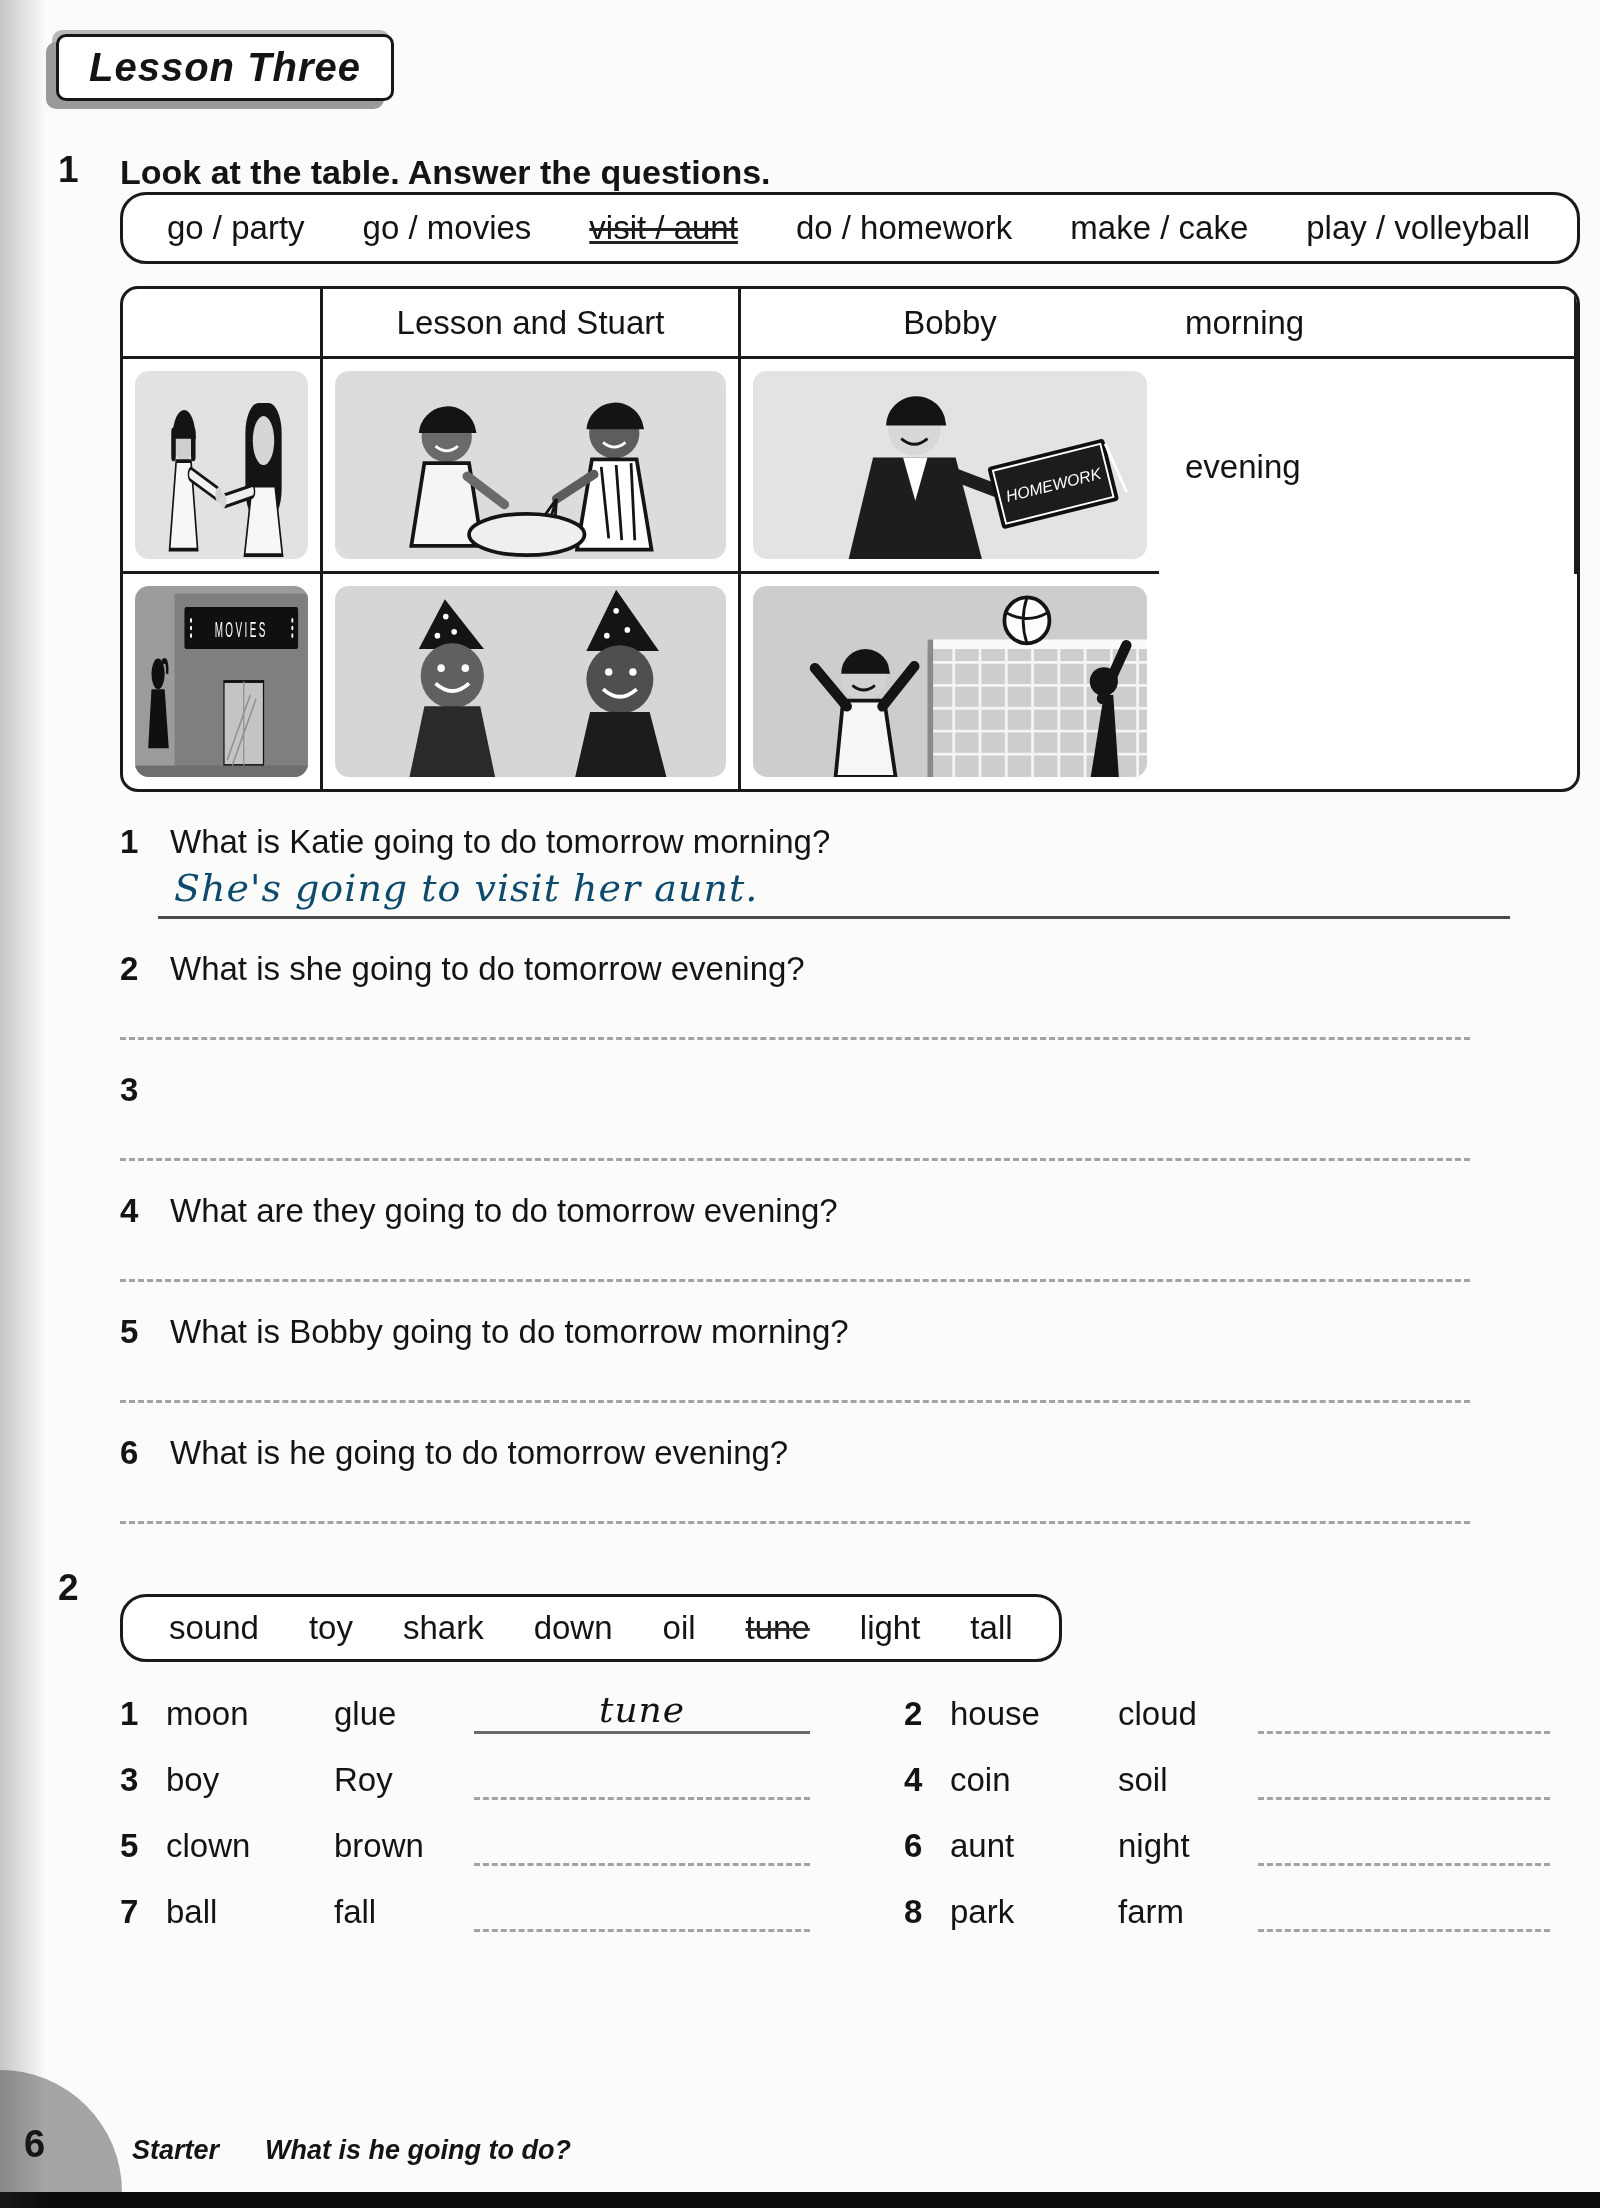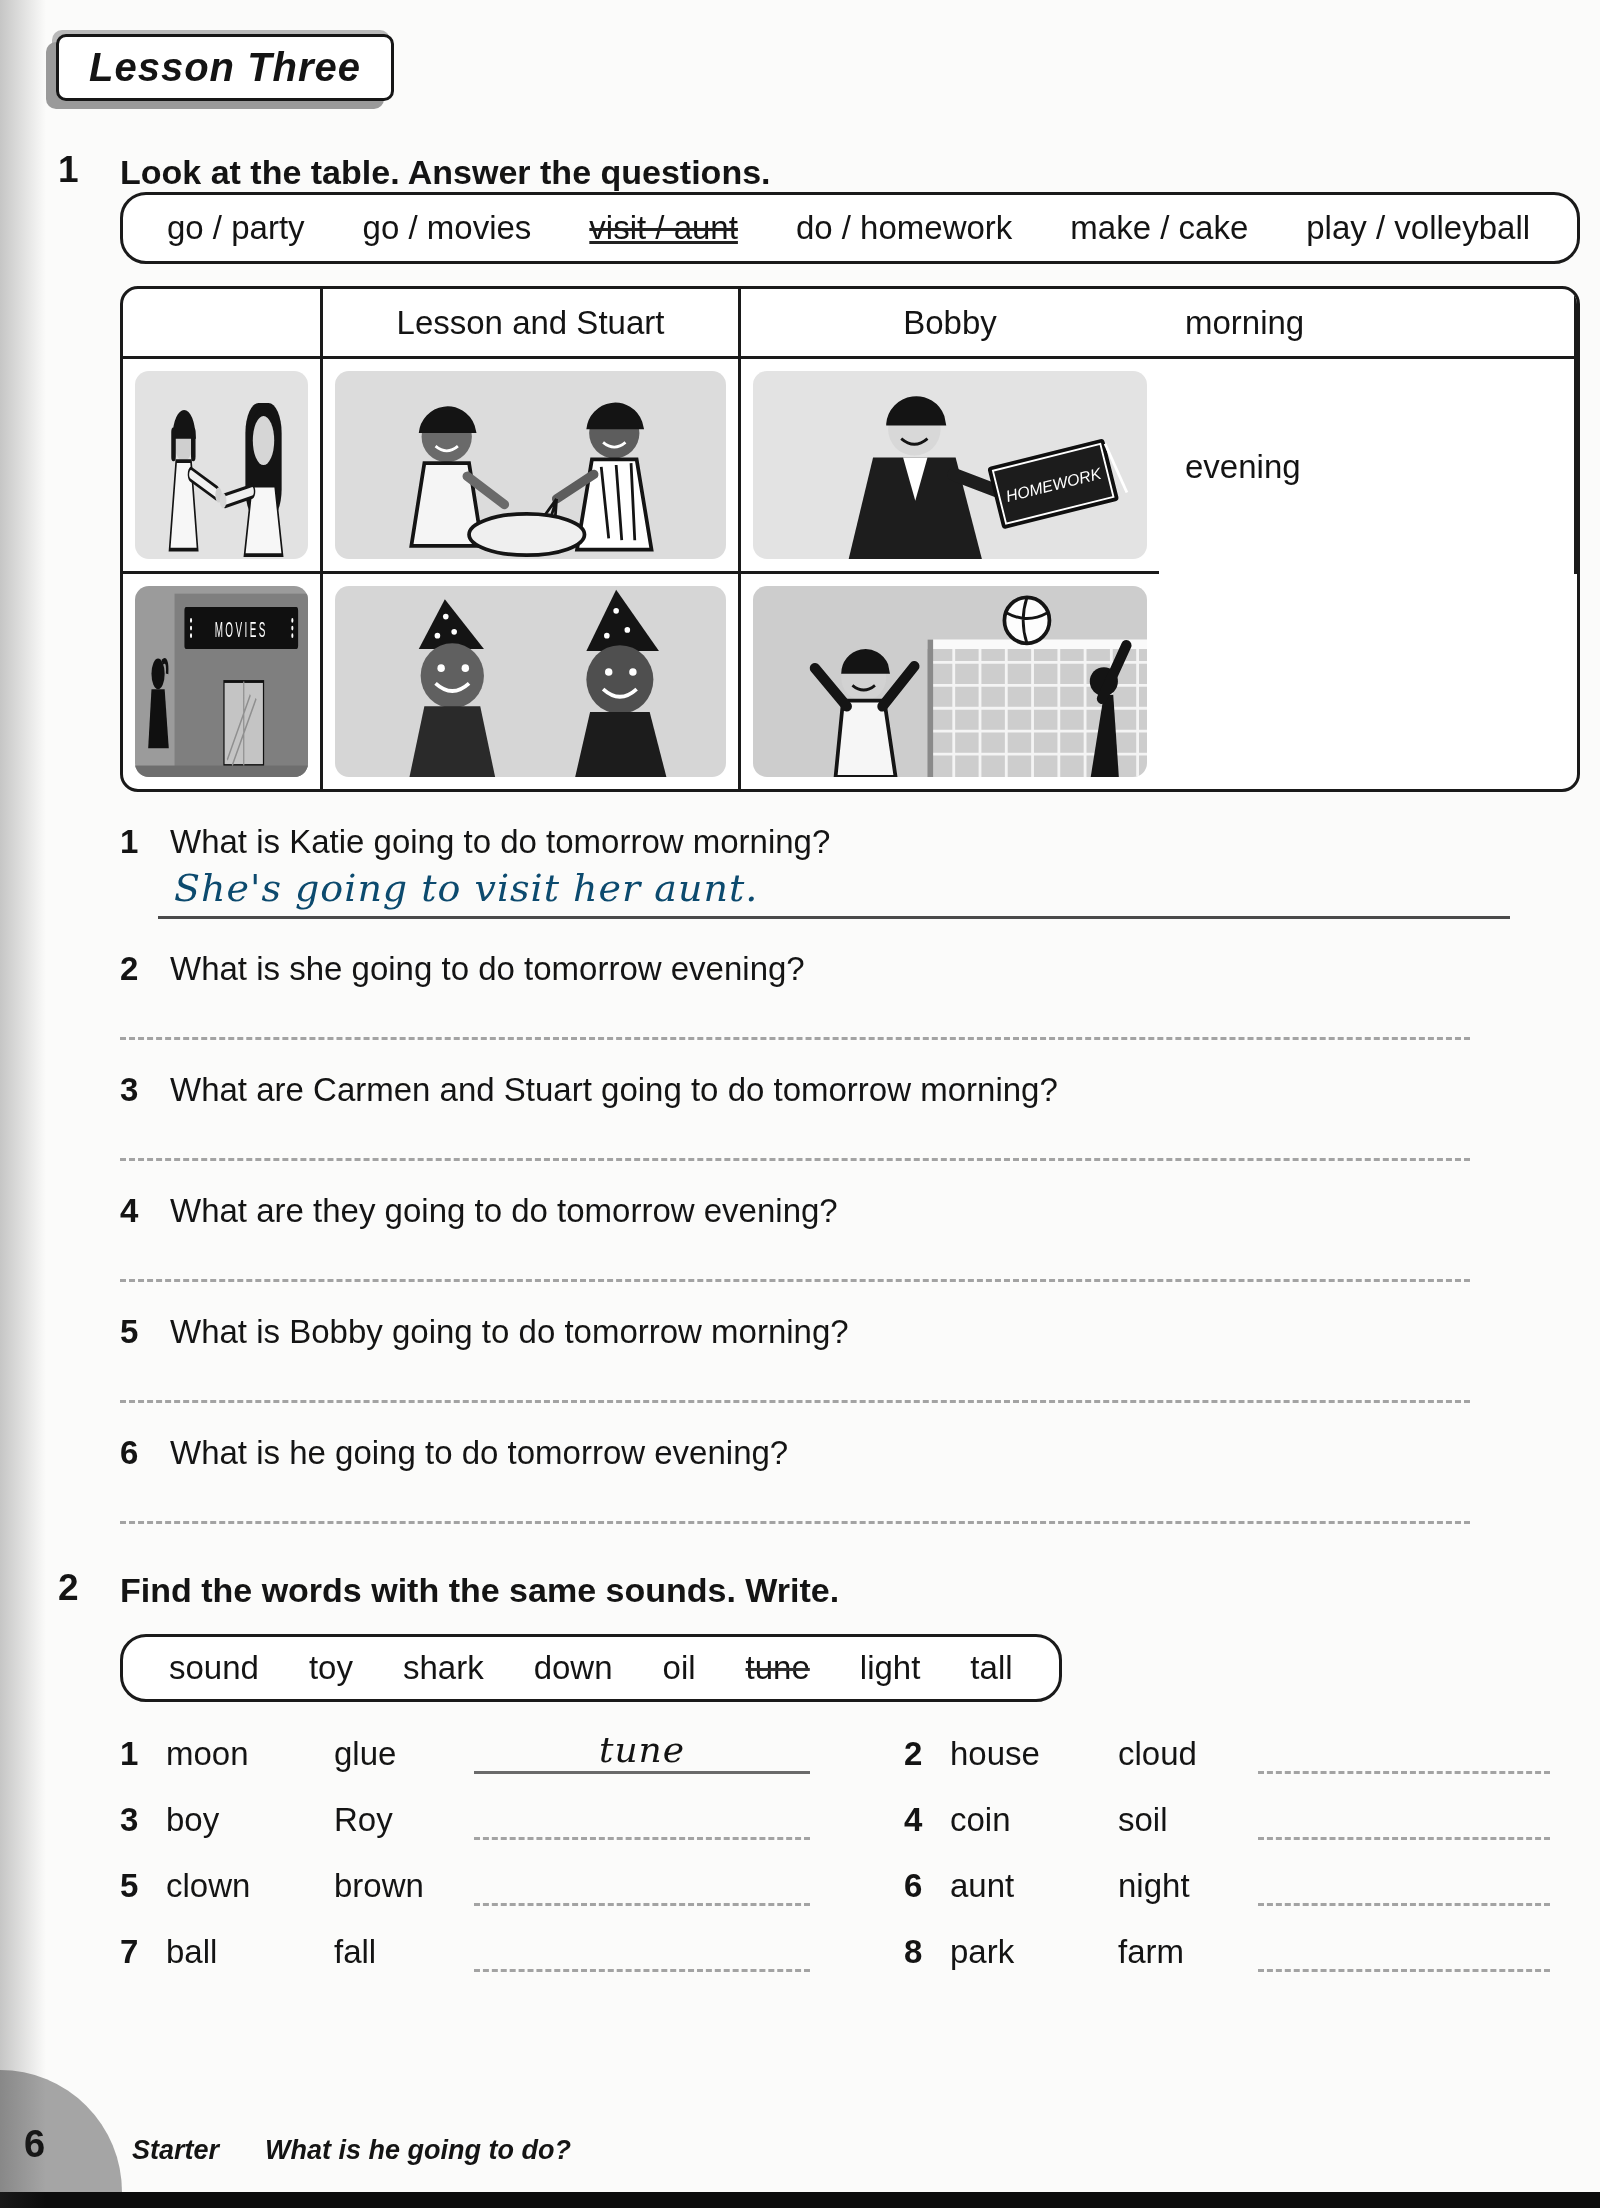--- a/index.html
+++ b/index.html
@@ -245,21 +245,20 @@
       </div>
 
       <div class="question">
         <span class="q-num">2</span>
         <span>What is she going to do tomorrow evening?</span>
       </div>
       <div class="ans-line"></div>
 
       <div class="question">
         <span class="q-num">3</span>
-        <span>What are Carmen and Stuart going to do tomorrow morning?</span>
       </div>
       <div class="ans-line"></div>
 
       <div class="question">
         <span class="q-num">4</span>
         <span>What are they going to do tomorrow evening?</span>
       </div>
       <div class="ans-line"></div>
 
       <div class="question">
@@ -272,21 +271,20 @@
         <span class="q-num">6</span>
         <span>What is he going to do tomorrow evening?</span>
       </div>
       <div class="ans-line"></div>
     </div>
   </section>
 
   <section class="ex2">
     <div class="ex-heading">
       <span class="ex-num">2</span>
-      <span>Find the words with the same sounds. Write.</span>
     </div>
 
     <div class="word-bank wb2">
       <span>sound</span>
       <span>toy</span>
       <span>shark</span>
       <span>down</span>
       <span>oil</span>
       <span class="struck2">tune</span>
       <span>light</span>

